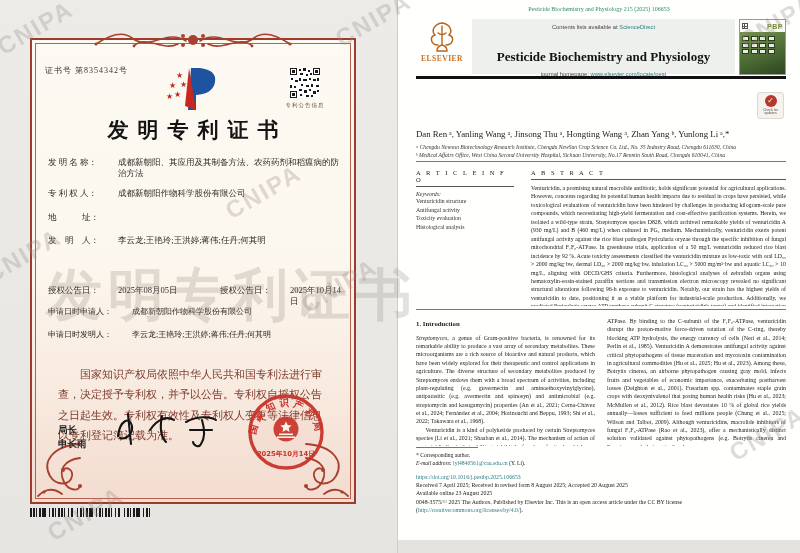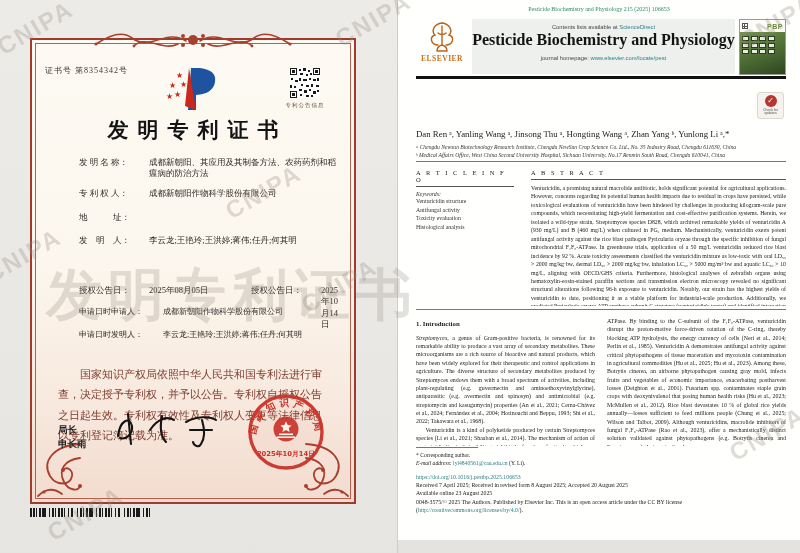--- a/index.html
+++ b/index.html
@@ -16,21 +16,21 @@
     background:linear-gradient(180deg,#fdfaf3 0%,#fcf7ee 48%,#f8e9de 78%,#f3dbcf 100%);
     border:2px solid #9e3b2b;box-sizing:border-box;
   }
   .cert::before{content:"";position:absolute;inset:3px;border:1px solid #b4604f;pointer-events:none;}
   .cert-no{position:absolute;left:13px;top:25px;font-size:8px;letter-spacing:1px;color:#3c362f;font-family:"Liberation Serif","DejaVu Serif",serif;}
   .cnipa-logo{position:absolute;left:132px;top:26px;width:60px;height:46px;}
   .qr{position:absolute;right:34px;top:28px;width:30px;height:30px;background:#fff;}
   .qr-caption{position:absolute;right:14px;top:62px;width:70px;text-align:center;font-size:5.5px;color:#6b4436;letter-spacing:1px;}
   .cert-title{position:absolute;left:0;right:0;top:76px;text-align:center;
     font-family:"Liberation Serif","DejaVu Serif",serif;font-weight:700;font-size:21px;letter-spacing:9px;color:#141414;text-indent:9px;}
-  .row{position:absolute;left:16px;right:12px;display:flex;font-size:8.5px;line-height:1.35;color:#2e2a26;font-family:"Liberation Serif","DejaVu Serif",serif;margin-left:31px;}
+  .row{position:absolute;left:16px;right:12px;display:flex;font-size:8.5px;line-height:1.35;color:#2e2a26;font-family:"Liberation Serif","DejaVu Serif",serif;}
   .lbl{flex:0 0 70px;white-space:nowrap;}
   .lbl-wide{flex:0 0 84px;white-space:nowrap;}
   .val{flex:1;}
   .val-fix{flex:0 0 102px;}
   .declaration{position:absolute;left:26px;right:30px;top:324px;font-size:11px;line-height:1.85;color:#7e3b2f;text-indent:2em;font-family:"Liberation Serif","DejaVu Serif",serif;}
   .director{position:absolute;left:26px;top:383px;font-size:9.5px;font-weight:600;color:#222;line-height:1.5;font-family:"Liberation Serif","DejaVu Serif",serif;}
   .signature{position:absolute;left:78px;top:368px;}
   .seal{position:absolute;left:214px;top:352px;width:80px;height:80px;}
   .page-no{position:absolute;left:0;right:0;top:448px;text-align:center;font-size:7px;color:#5a5048;font-family:"Liberation Serif","DejaVu Serif",serif;}
   .barcode{position:absolute;left:30px;top:508px;width:120px;height:9px;
@@ -46,21 +46,21 @@
   
   .right-page{position:absolute;left:397px;top:0;width:403px;height:553px;background:#fffffe;border-left:1px solid #cfcdc9;box-sizing:border-box;}
   .paper-strip-bottom{position:absolute;left:0;right:0;bottom:0;height:13px;background:#e5e3e0;}
   .running-head{position:absolute;left:0;right:0;top:6px;text-align:center;font-size:6px;color:#2f8a6b;font-family:"Liberation Serif","DejaVu Serif",serif;}
   .head-band{position:absolute;left:18px;right:14px;top:19px;height:55px;display:flex;align-items:stretch;}
   .elsevier-box{flex:0 0 52px;display:flex;flex-direction:column;align-items:center;justify-content:flex-start;padding-top:2px;}
   .elsevier-word{font-family:"Liberation Serif","DejaVu Serif",serif;font-size:7.5px;font-weight:700;color:#c96f1e;letter-spacing:.5px;margin-top:1px;}
   .journal-box{flex:1;background:#eef0ee;margin:0 4px;text-align:center;padding-top:5px;}
   .contents-line{font-size:5.8px;color:#444;}
   .link{color:#2b7f84;}
-  .journal-name{font-family:"Liberation Serif","DejaVu Serif",serif;font-size:16px;font-weight:700;color:#131313;margin-top:1px;}
+  .journal-name{font-family:"Liberation Serif","DejaVu Serif",serif;font-size:13px;font-weight:700;color:#131313;margin-top:19px;}
   .homepage-line{font-size:5.8px;color:#444;margin-top:6px;}
   .cover{flex:0 0 47px;height:56px;border:1px solid #9a9a92;box-sizing:border-box;background:#fff;position:relative;overflow:hidden;}
   .cover-top{height:12px;background:#fcfcfa;display:flex;align-items:center;justify-content:space-between;padding:0 2px;}
   .cover-grid-icon{width:6px;height:6px;background:
      repeating-linear-gradient(0deg,#555 0 1px,transparent 1px 2.5px),
      repeating-linear-gradient(90deg,#555 0 1px,transparent 1px 2.5px);}
   .cover-brand{font-size:7px;font-weight:700;color:#6b8a2e;letter-spacing:.5px;}
   .cover-body{position:absolute;left:0;right:0;top:12px;bottom:0;background:linear-gradient(160deg,#73924d 0%,#4c6b33 55%,#2c4520 100%);}
   .cover-tiles{position:absolute;left:2px;top:4px;display:grid;grid-template-columns:repeat(4,7px);grid-auto-rows:5px;gap:1.5px;}
   .cover-tiles div{background:rgba(255,255,255,0.85);border:0.5px solid #2c3c1e;}

